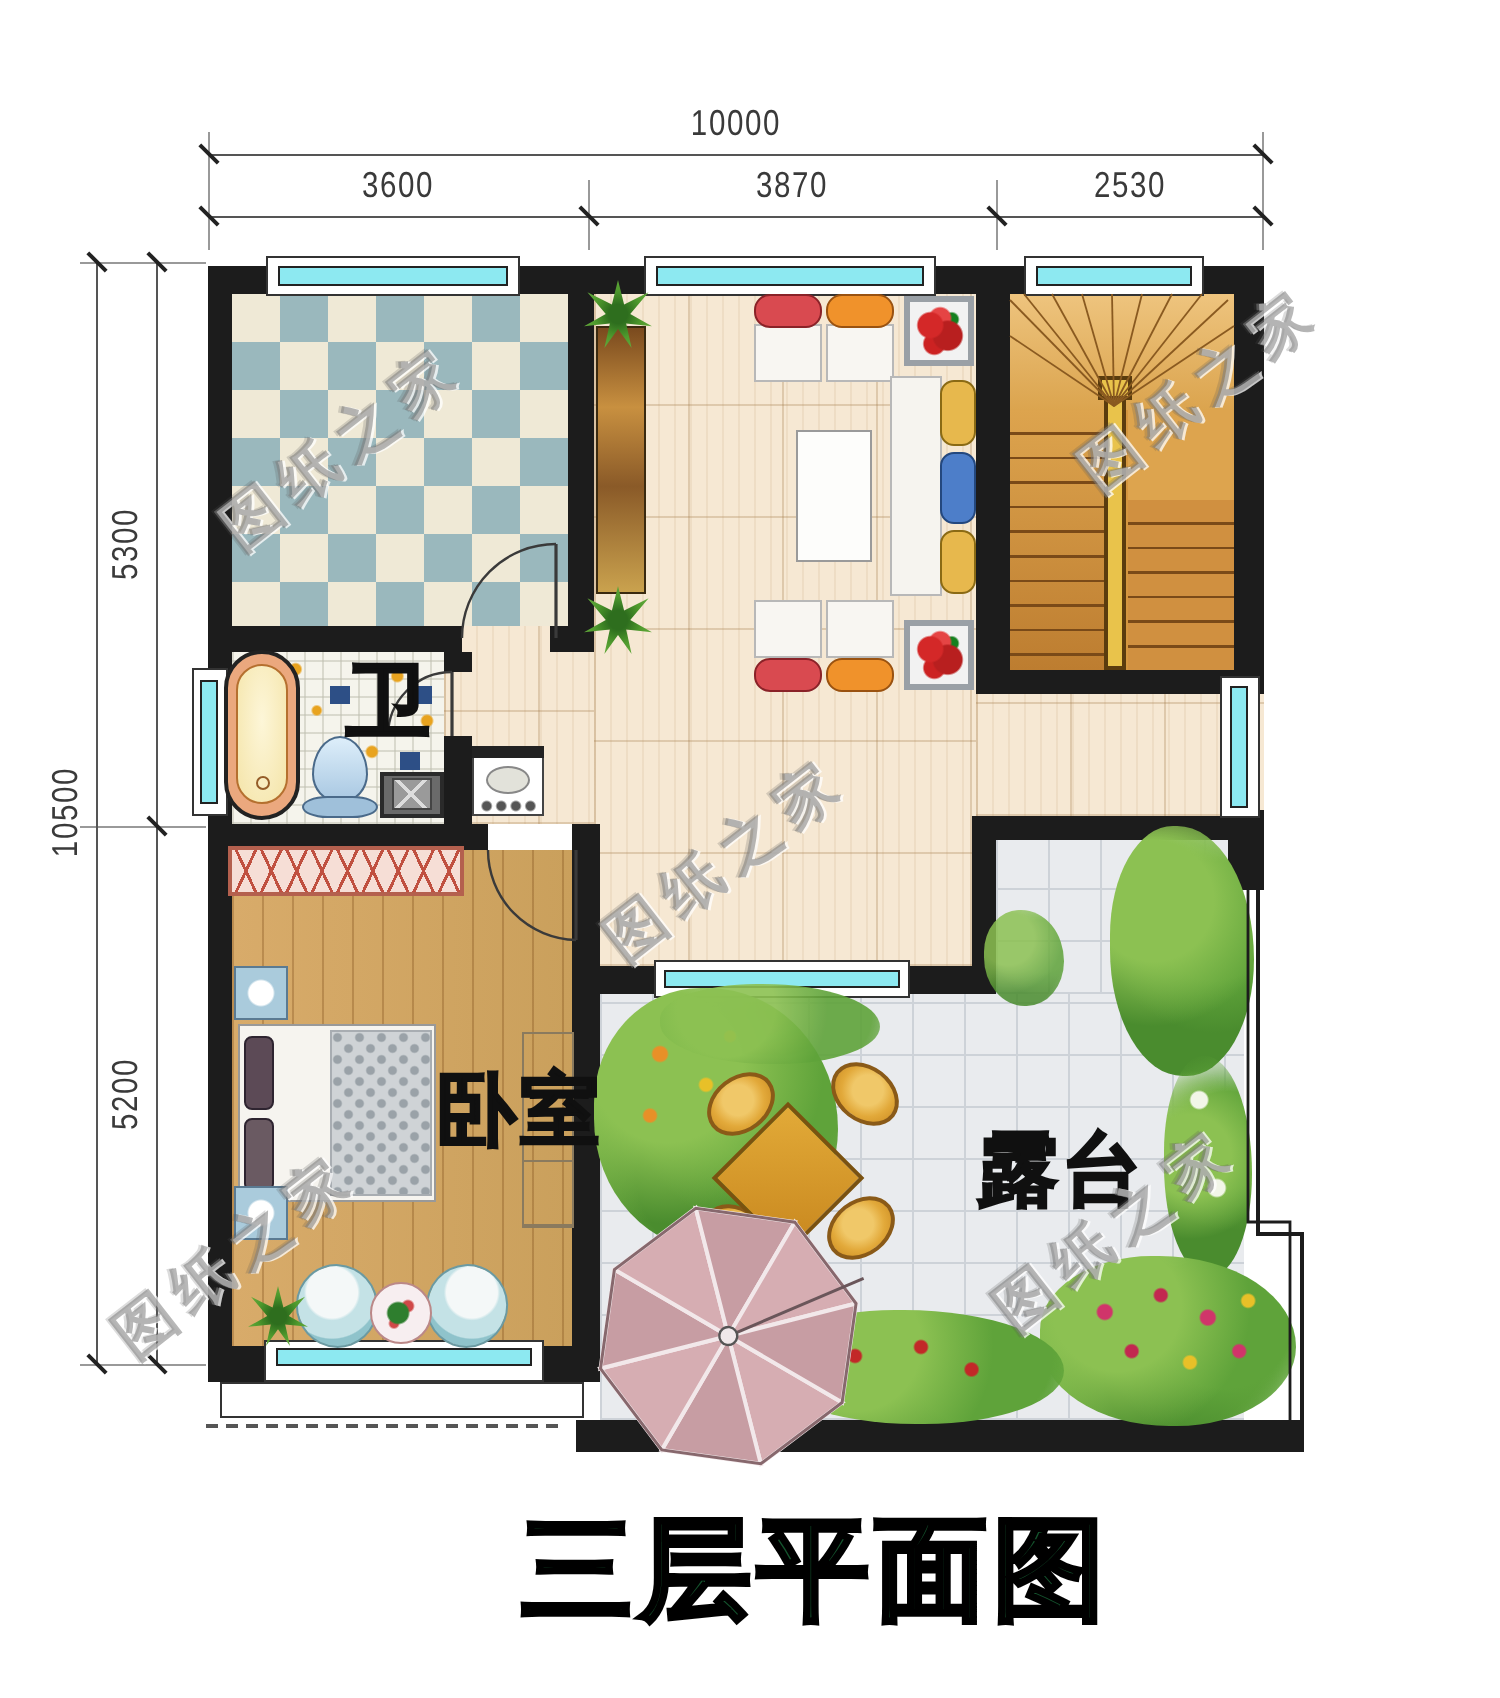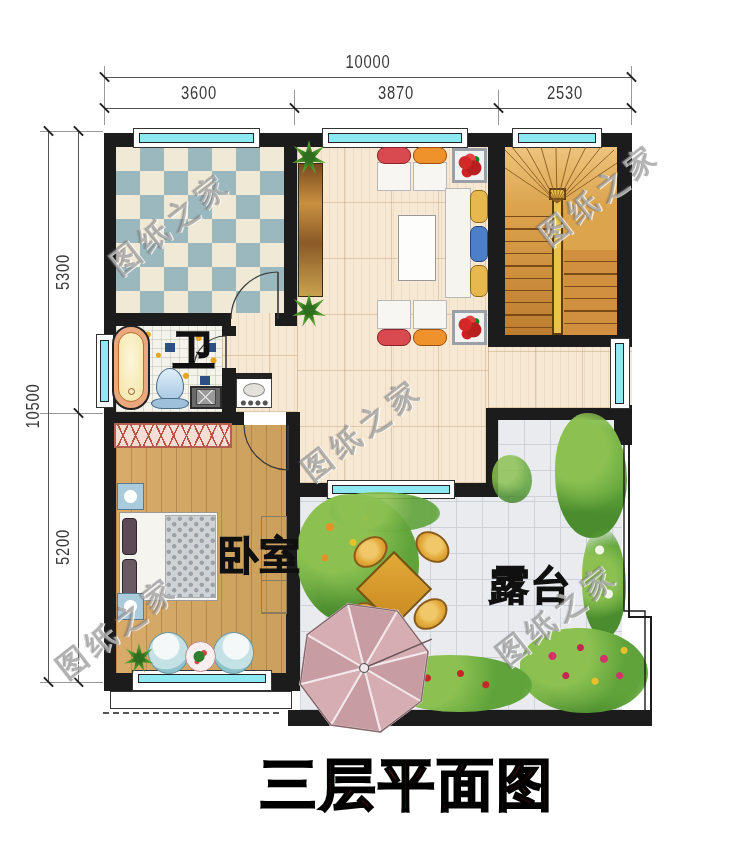--- a/index.html
+++ b/index.html
@@ -49,21 +49,21 @@
       text-shadow:1px 1px 0 rgba(255,255,255,.75),-1px -1px 0 rgba(80,80,80,.2);}
   
   .dline{position:absolute;background:#555;}
   .eline{position:absolute;background:#999;}
   .tick{position:absolute;width:13px;height:2px;background:#222;transform:rotate(45deg);}
   .dimtxt{position:absolute;font-size:18px;color:#3a3a3a;transform:translate(-50%,-50%) scaleX(.82);
           letter-spacing:1px;white-space:nowrap;}
   .dimtxtv{position:absolute;font-size:18px;color:#3a3a3a;transform:translate(-50%,-50%) rotate(-90deg) scaleX(.82);
           letter-spacing:1px;white-space:nowrap;}
   .title{position:absolute;left:408px;top:786px;transform:translate(-50%,-50%);font-size:56px;font-weight:900;
-         color:#7f1d1d;-webkit-text-stroke:2px #000;letter-spacing:3px;white-space:nowrap;}
+         color:#14532d;-webkit-text-stroke:2px #000;letter-spacing:3px;white-space:nowrap;}
   svg.overlay{position:absolute;left:0;top:0;pointer-events:none;}
 </style>
 </head>
 <body>
 
 <div class="page">
 
   <div>
 
     <div class="eline" style="left:104px;top:66px;width:1px;height:59px;"></div>

